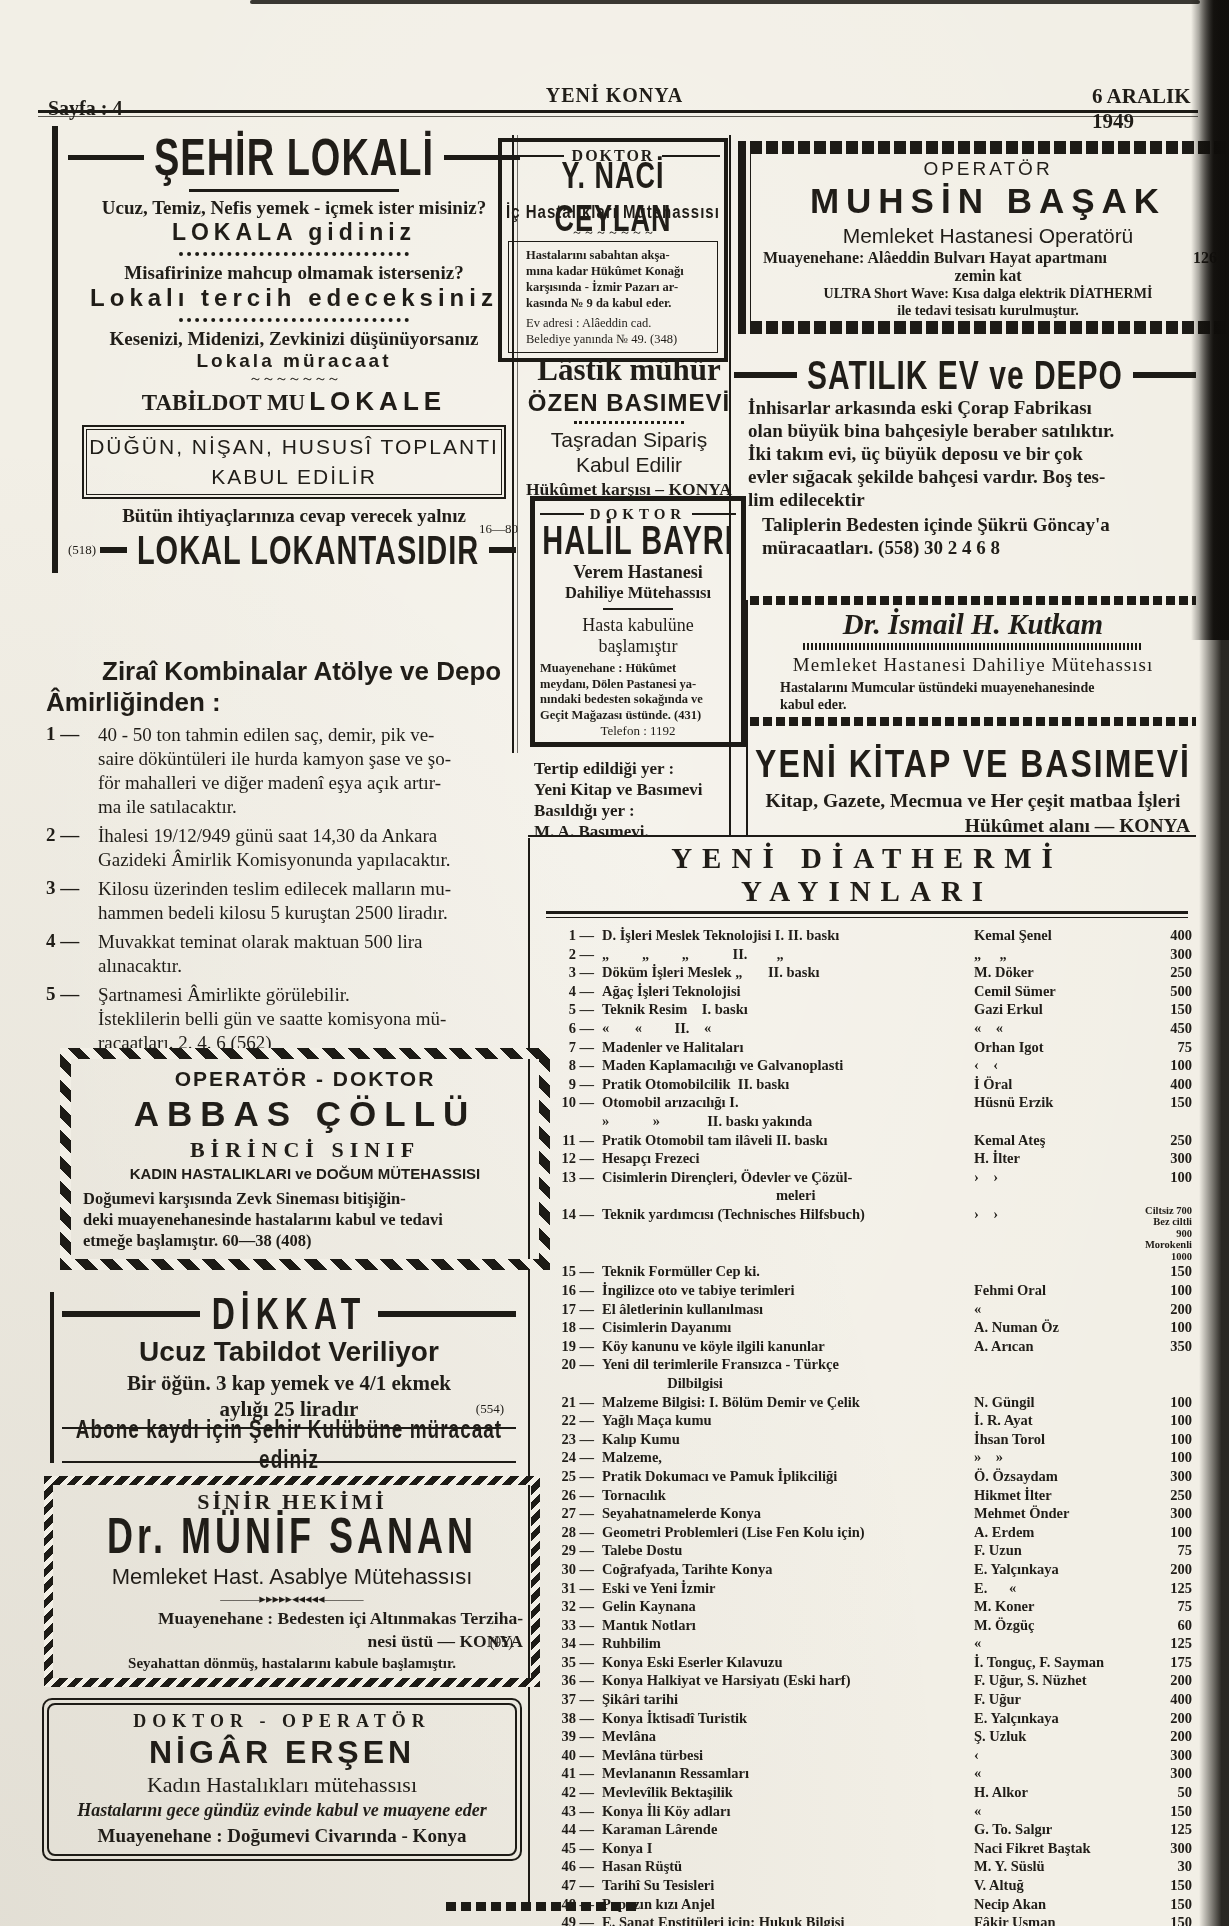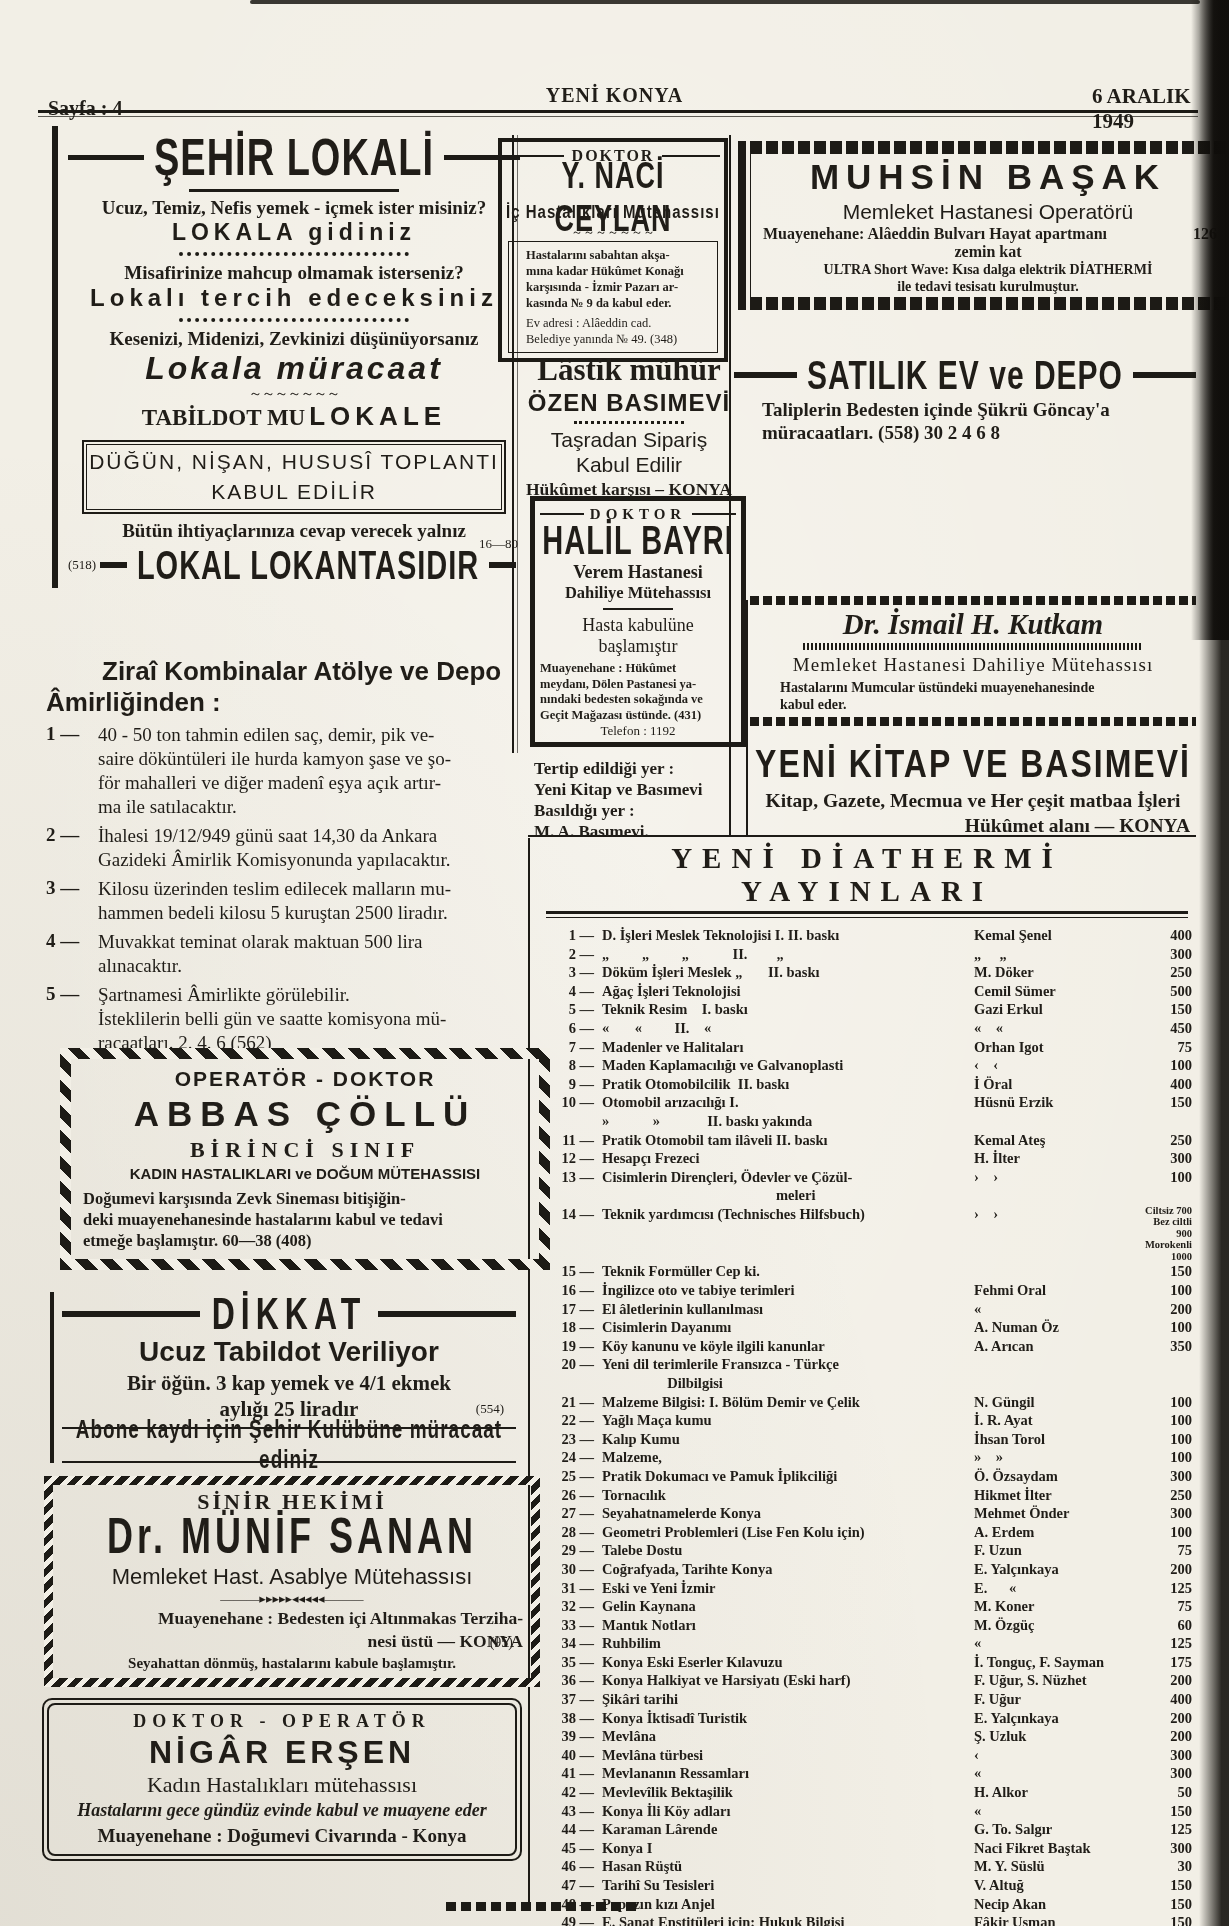--- a/index.html
+++ b/index.html
@@ -114,21 +114,21 @@
       <div class="hline"></div>
     </div>
     <div class="rule" style="width:210px;height:3px;margin:5px auto;"></div>
     <div class="sline">Ucuz, Temiz, Nefis yemek - içmek ister misiniz?</div>
     <div class="sans bline">LOKALA gidiniz</div>
     <div class="dots" style="width:230px;"></div>
     <div class="sline">Misafirinize mahcup olmamak isterseniz?</div>
     <div class="sans bline" style="font-size:24px;">Lokalı tercih edeceksiniz</div>
     <div class="dots" style="width:230px;"></div>
     <div class="sline">Kesenizi, Midenizi, Zevkinizi düşünüyorsanız</div>
-    <div class="sans bline" style="font-size:32px;letter-spacing:3px;font-style:italic;">Lokala müracaat</div>
+    <div class="sans bline" style="font-size:19px;letter-spacing:3px;">Lokala müracaat</div>
     <div style="font-size:14px;letter-spacing:-1px;line-height:14px;">～～～～～～～</div>
     <div>
       <span class="b" style="font-size:23px;">TABİLDOT MU</span>
       <span class="sans b" style="font-size:26px;letter-spacing:5px;">LOKALE</span>
     </div>
     <div class="box sans">
       <div>DÜĞÜN, NİŞAN, HUSUSÎ TOPLANTI</div>
       <div style="margin-top:6px;">KABUL EDİLİR</div>
     </div>
     <div class="sline">Bütün ihtiyaçlarınıza cevap verecek yalnız</div>
@@ -154,20 +154,21 @@
       <div class="body pre b">Hastalarını sabahtan akşa-
 mına kadar Hükûmet Konağı
 karşısında - İzmir Pazarı ar-
 kasında № 9 da kabul eder.</div>
       <div class="body pre" style="margin-top:4px;">Ev adresi : Alâeddin cad.
 Belediye yanında № 49.   (348)</div>
     </div>
   </div>
 
   <div id="muhsin" class="abs c greek">
+    <div class="sans" style="font-size:19px;letter-spacing:3px;margin-top:2px;">OPERATÖR</div>
     <div class="sans b" style="font-size:35px;letter-spacing:7px;line-height:42px;">MUHSİN BAŞAK</div>
     <div class="sans" style="font-size:21px;line-height:27px;">Memleket Hastanesi Operatörü</div>
     <div class="row" style="font-size:16px;font-weight:bold;">
       <span style="flex:1;text-align:left;padding-left:4px;">Muayenehane: Alâeddin Bulvarı Hayat apartmanı</span>
       <span>126</span>
     </div>
     <div class="b" style="font-size:16px;">zemin kat</div>
     <div class="b pre" style="font-size:14px;line-height:17px;">ULTRA Short Wave: Kısa dalga elektrik DİATHERMİ
 ile tedavi tesisatı kurulmuştur.</div>
   </div>
@@ -180,20 +181,25 @@
     <div class="sans" style="font-size:21px;line-height:25px;">Kabul Edilir</div>
     <div class="b" style="font-size:17.5px;line-height:24px;">Hükûmet karşısı – KONYA</div>
   </div>
 
   <div id="satilik" class="abs">
     <div class="row" style="height:42px;">
       <div class="hline" style="height:6px;"></div>
       <span class="cond" style="font-size:30px;padding:0 10px;">SATILIK EV ve DEPO</span>
       <div class="hline" style="height:6px;"></div>
     </div>
+    <div class="pre b" style="font-size:19px;line-height:23px;padding-left:14px;">İnhisarlar arkasında eski Çorap Fabrikası
+olan büyük bina bahçesiyle beraber satılıktır.
+İki takım evi, üç büyük deposu ve bir çok
+evler sığacak şekilde bahçesi vardır. Boş tes-
+lim edilecektir</div>
     <div class="pre b" style="font-size:19px;line-height:23px;padding-left:28px;margin-top:2px;">Taliplerin Bedesten içinde Şükrü Göncay'a
 müracaatları.      (558)     30 2 4 6 8</div>
   </div>
 
   <div id="halil" class="abs c">
     <div class="row" style="height:20px;">
       <div class="hline thin"></div>
       <span class="b" style="font-size:15px;letter-spacing:5px;padding:0 6px;">DOKTOR</span>
       <div class="hline thin"></div>
     </div>

